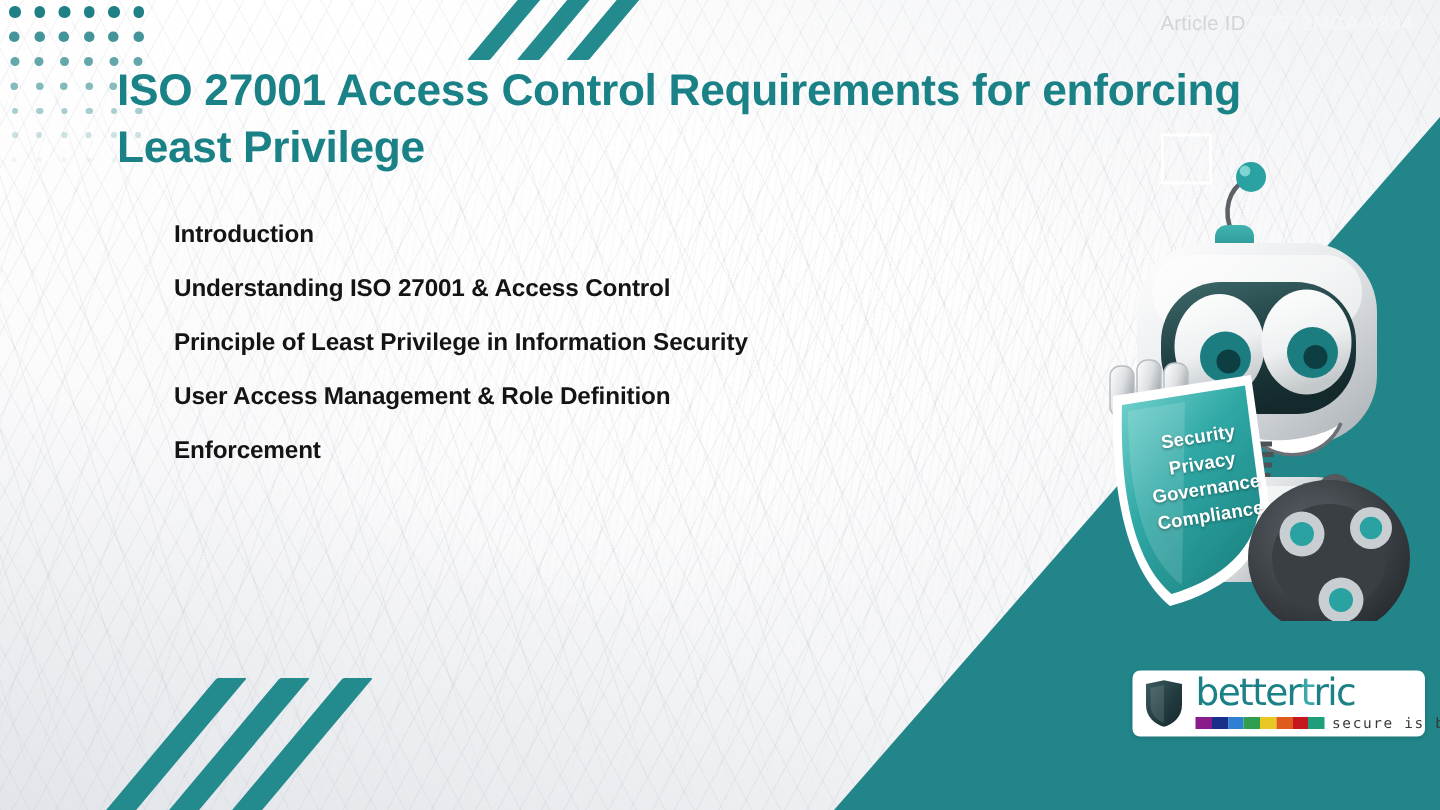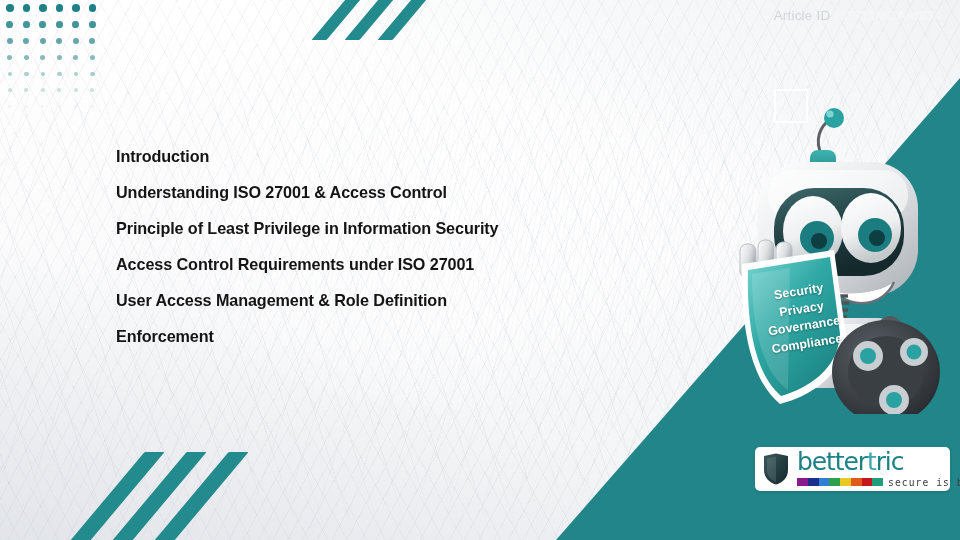--- a/index.html
+++ b/index.html
@@ -211,26 +211,26 @@
       <span style="left:84px"></span>
   </div>
 
   <div class="sq-accent"></div>
 
   <div class="article-id">
     <span>Article ID</span>
     <b>N2512MCA-4834</b>
   </div>
 
+  <div class="title">ISO 27001 Access Control Requirements for enforcing Least Privilege</div>
 
   <div class="agenda" id="agenda">
       <div class="item">Introduction</div>
       <div class="item">Understanding ISO 27001 &amp; Access Control</div>
       <div class="item">Principle of Least Privilege in Information Security</div>
-      <div class="item">Access Control Requirements under ISO 27001</div>
       <div class="item">User Access Management &amp; Role Definition</div>
       <div class="item">Enforcement</div>
     </div>
 
   <div class="robot">
     <svg viewBox="0 0 250 310" xmlns="http://www.w3.org/2000/svg">
       <defs>
         <linearGradient id="gHead" x1="0" y1="0" x2="1" y2="1">
           <stop offset="0%" stop-color="#ffffff"></stop>
           <stop offset="45%" stop-color="#e8eaec"></stop>

